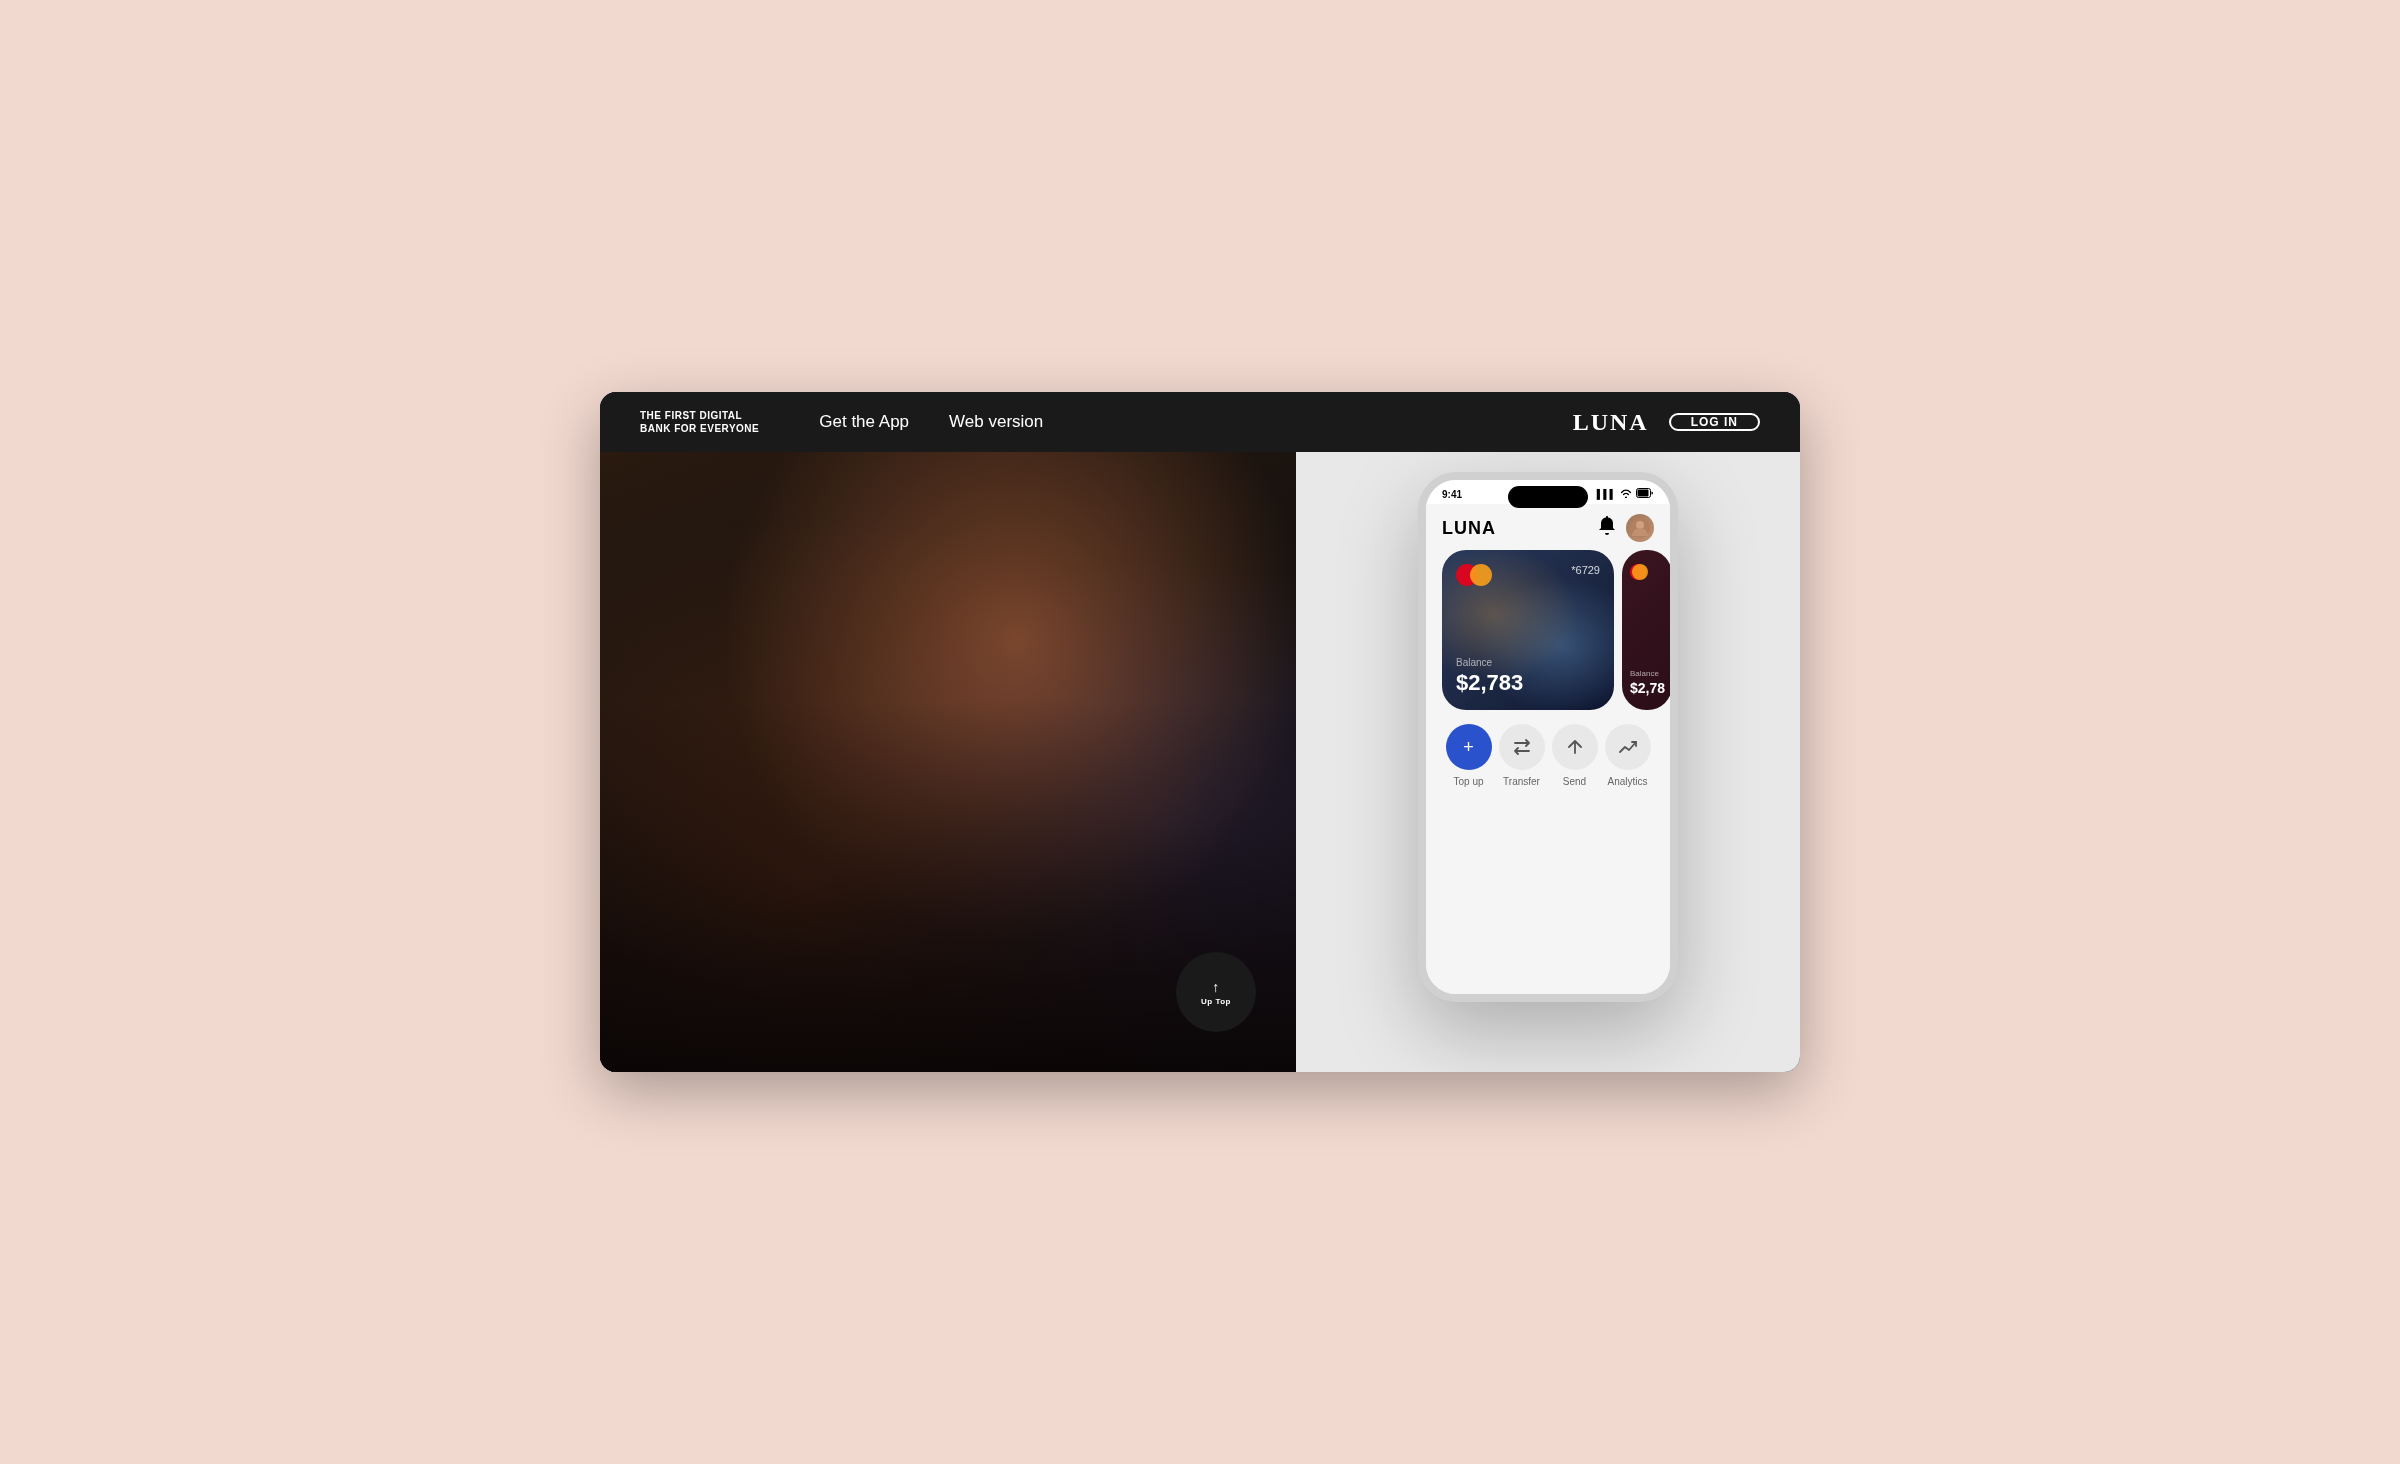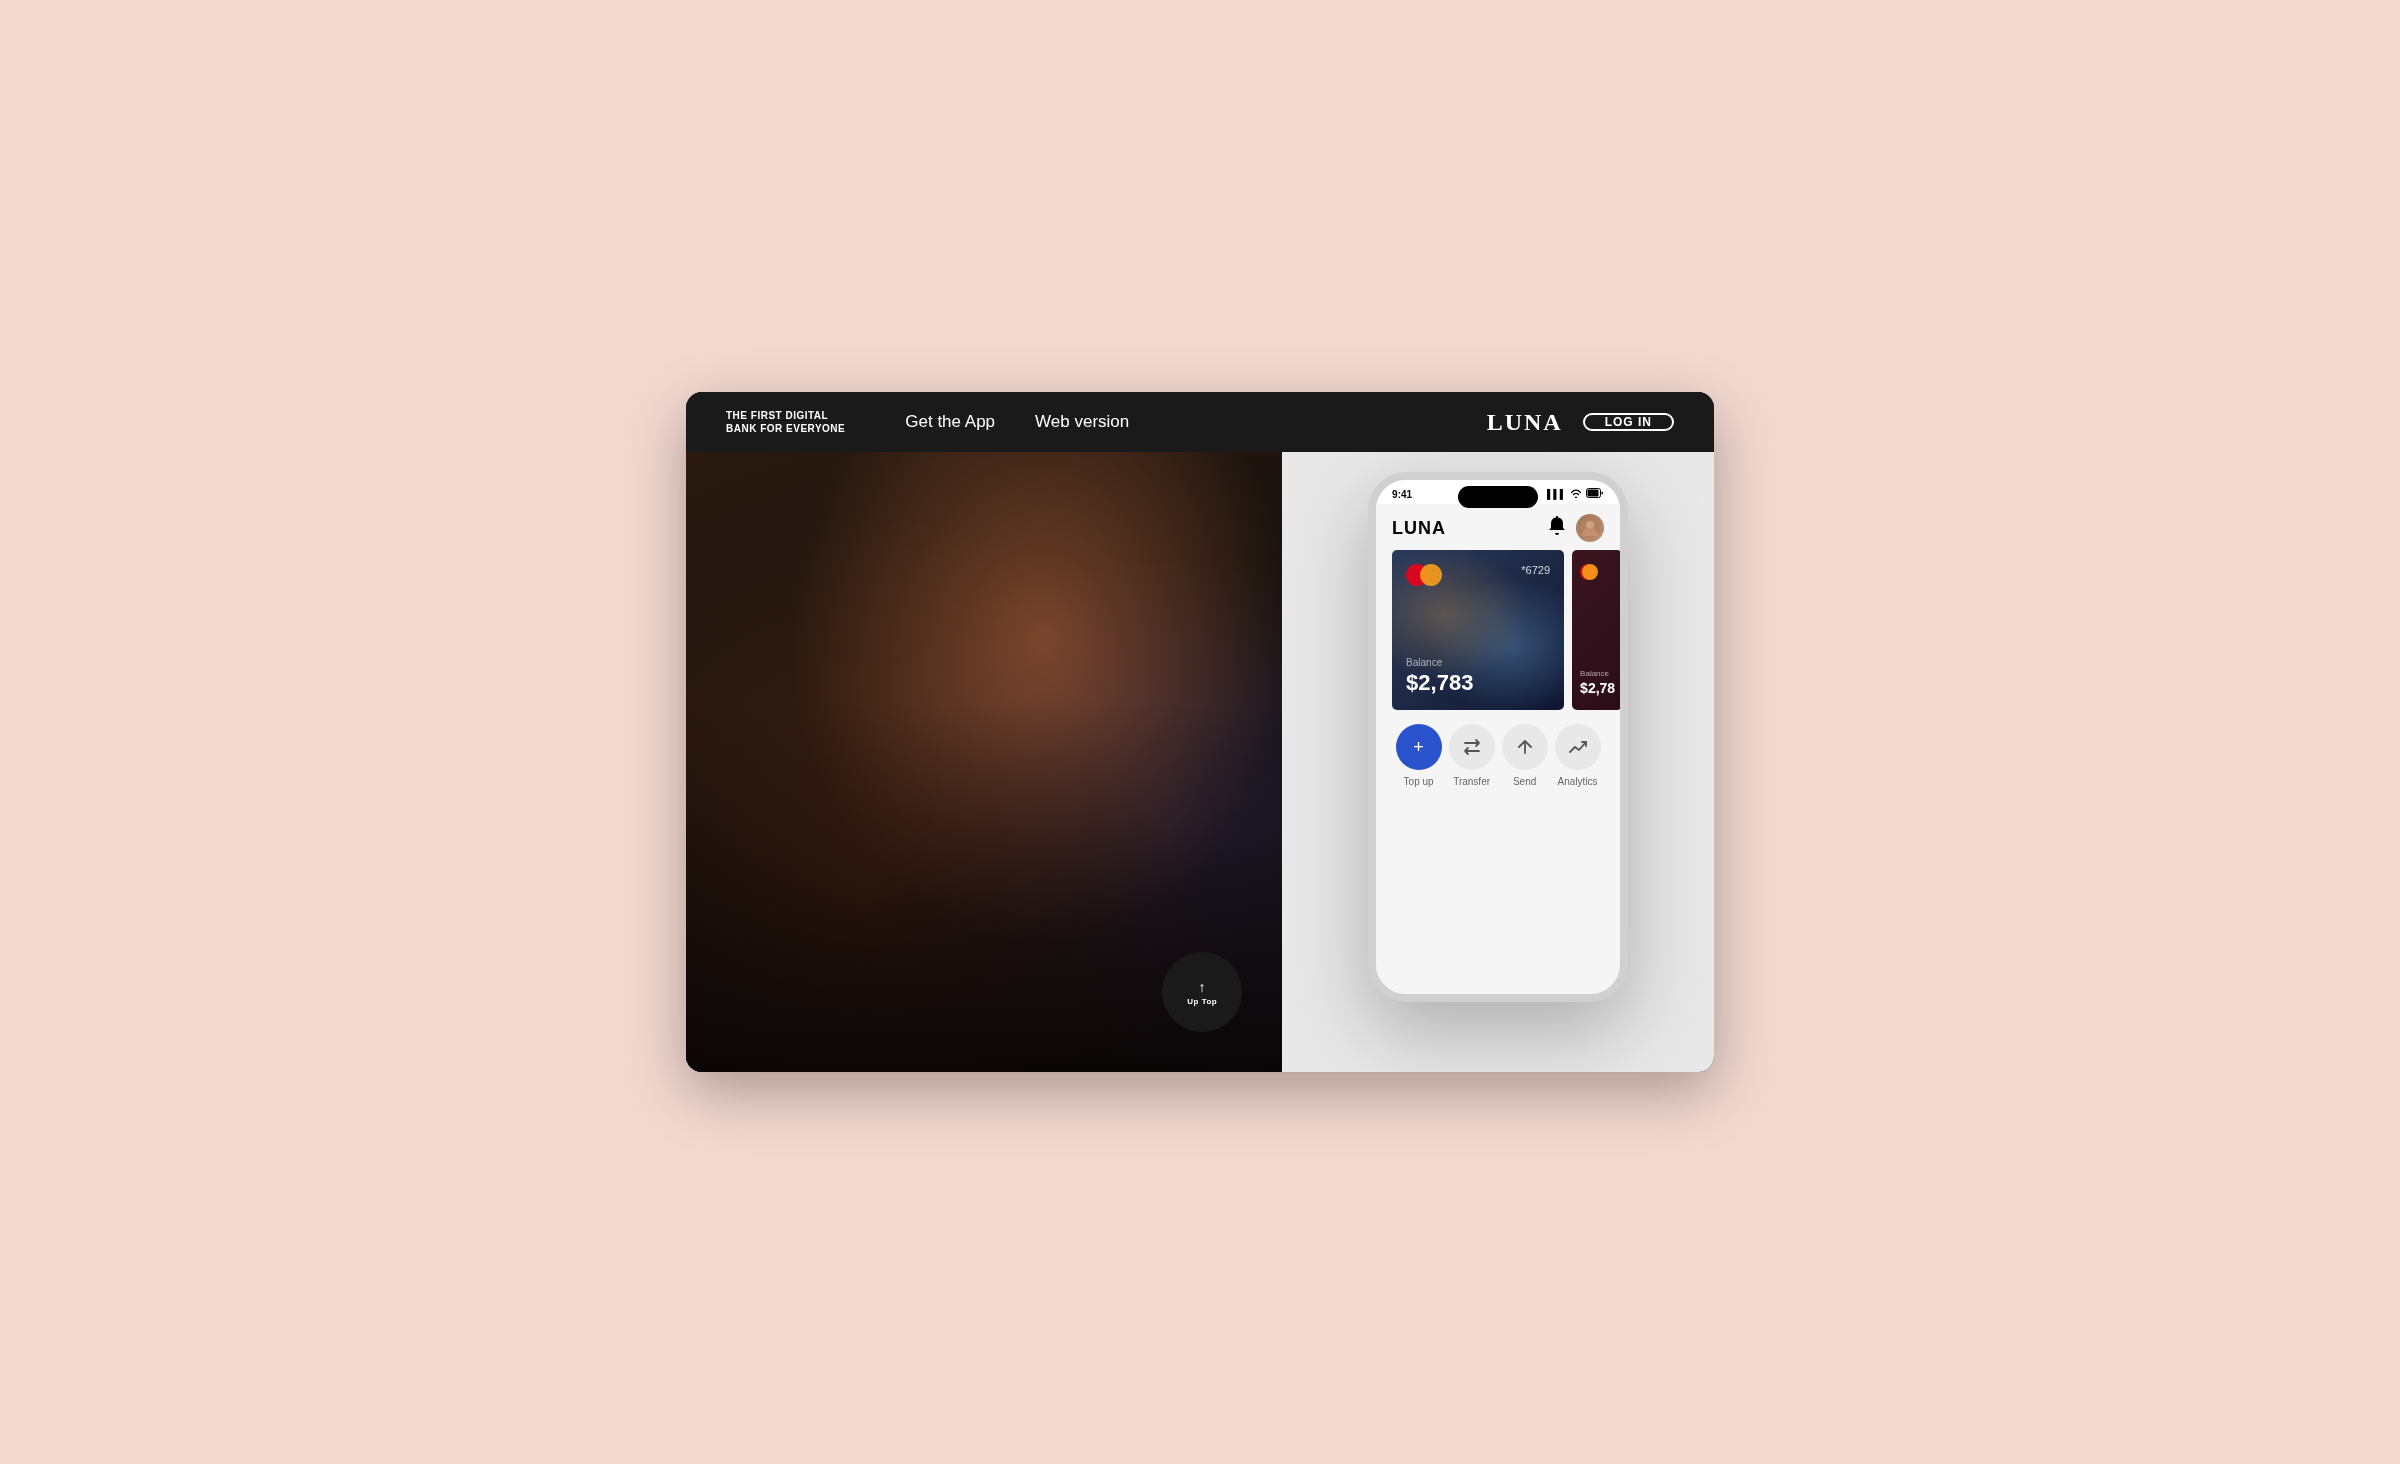--- a/index.html
+++ b/index.html
@@ -5,21 +5,21 @@
     * { box-sizing: border-box; margin: 0; padding: 0; }
     body {
       background: #f2d9d0;
       display: flex;
       align-items: center;
       justify-content: center;
       min-height: 100vh;
       font-family: -apple-system, BlinkMacSystemFont, 'Segoe UI', sans-serif;
     }
     .browser-window {
-      width: 1028px;
+      width: 1200px;
       border-radius: 16px;
       overflow: hidden;
       box-shadow: 0 20px 60px rgba(0,0,0,0.3);
       background: #0f172a;
     }
     
     .navbar {
       background: #1a1a1a;
       display: flex;
       align-items: center;
@@ -226,21 +226,21 @@
     .cards-scroll {
       display: flex;
       gap: 8px;
       padding: 0 16px;
       overflow: hidden;
       flex-shrink: 0;
     }
     .card {
       flex: 0 0 calc(100% - 40px);
       height: 160px;
-      border-radius: 5px;
+      border-radius: 24px;
       overflow: hidden;
       position: relative;
     }
     .card-main {
       background: linear-gradient(135deg, #2a3a5c 0%, #1a2540 60%, #0d1530 100%);
     }
     .card-second {
       flex: 0 0 50px;
       background: linear-gradient(135deg, #3a1520 0%, #2a0d18 100%);
     }

